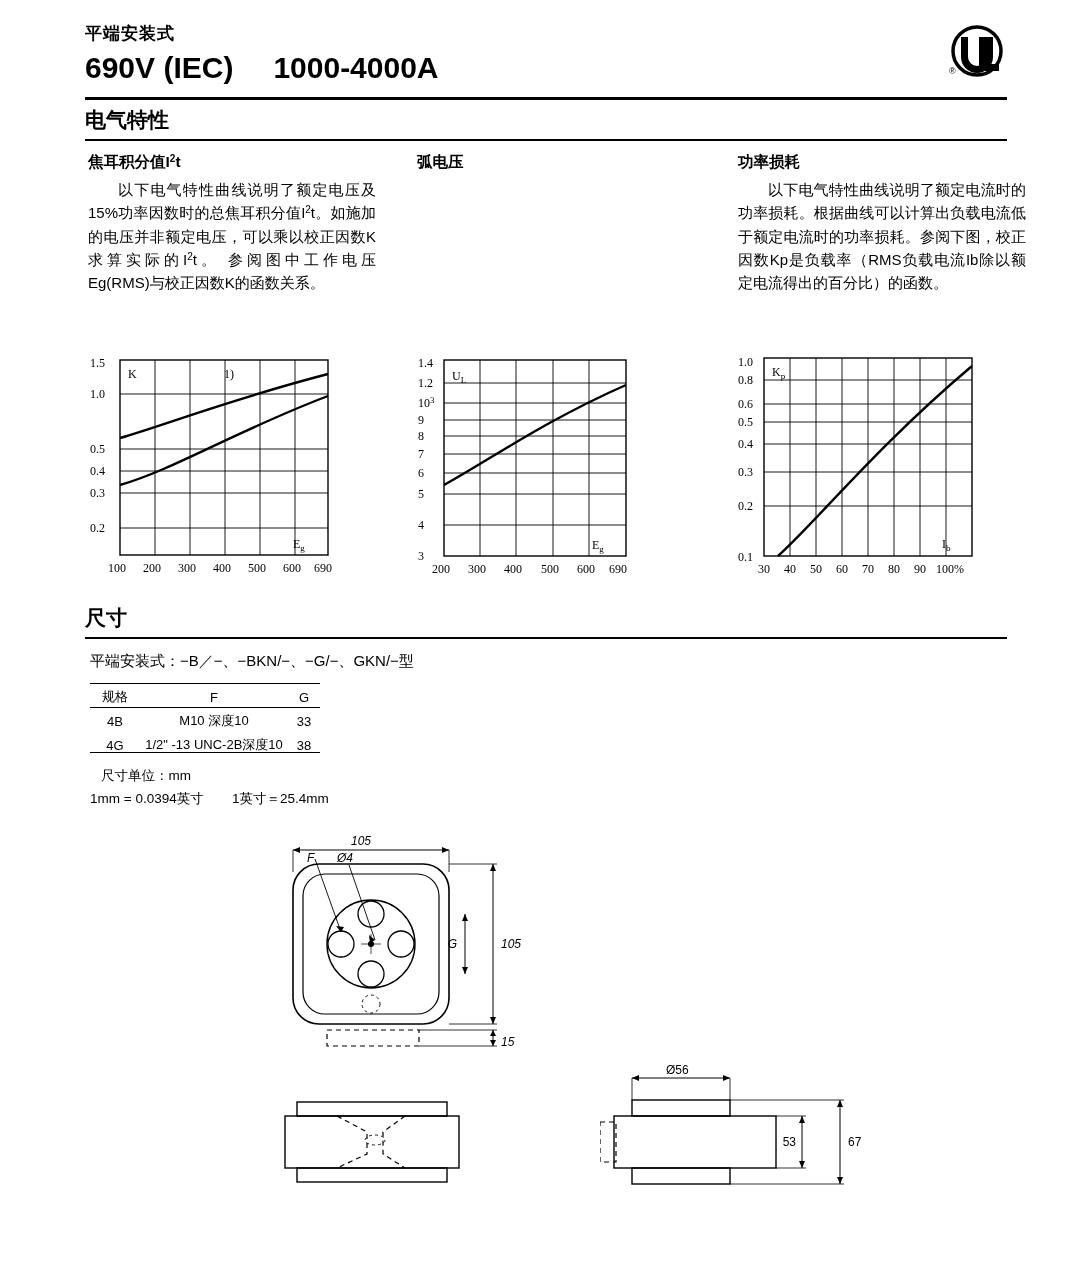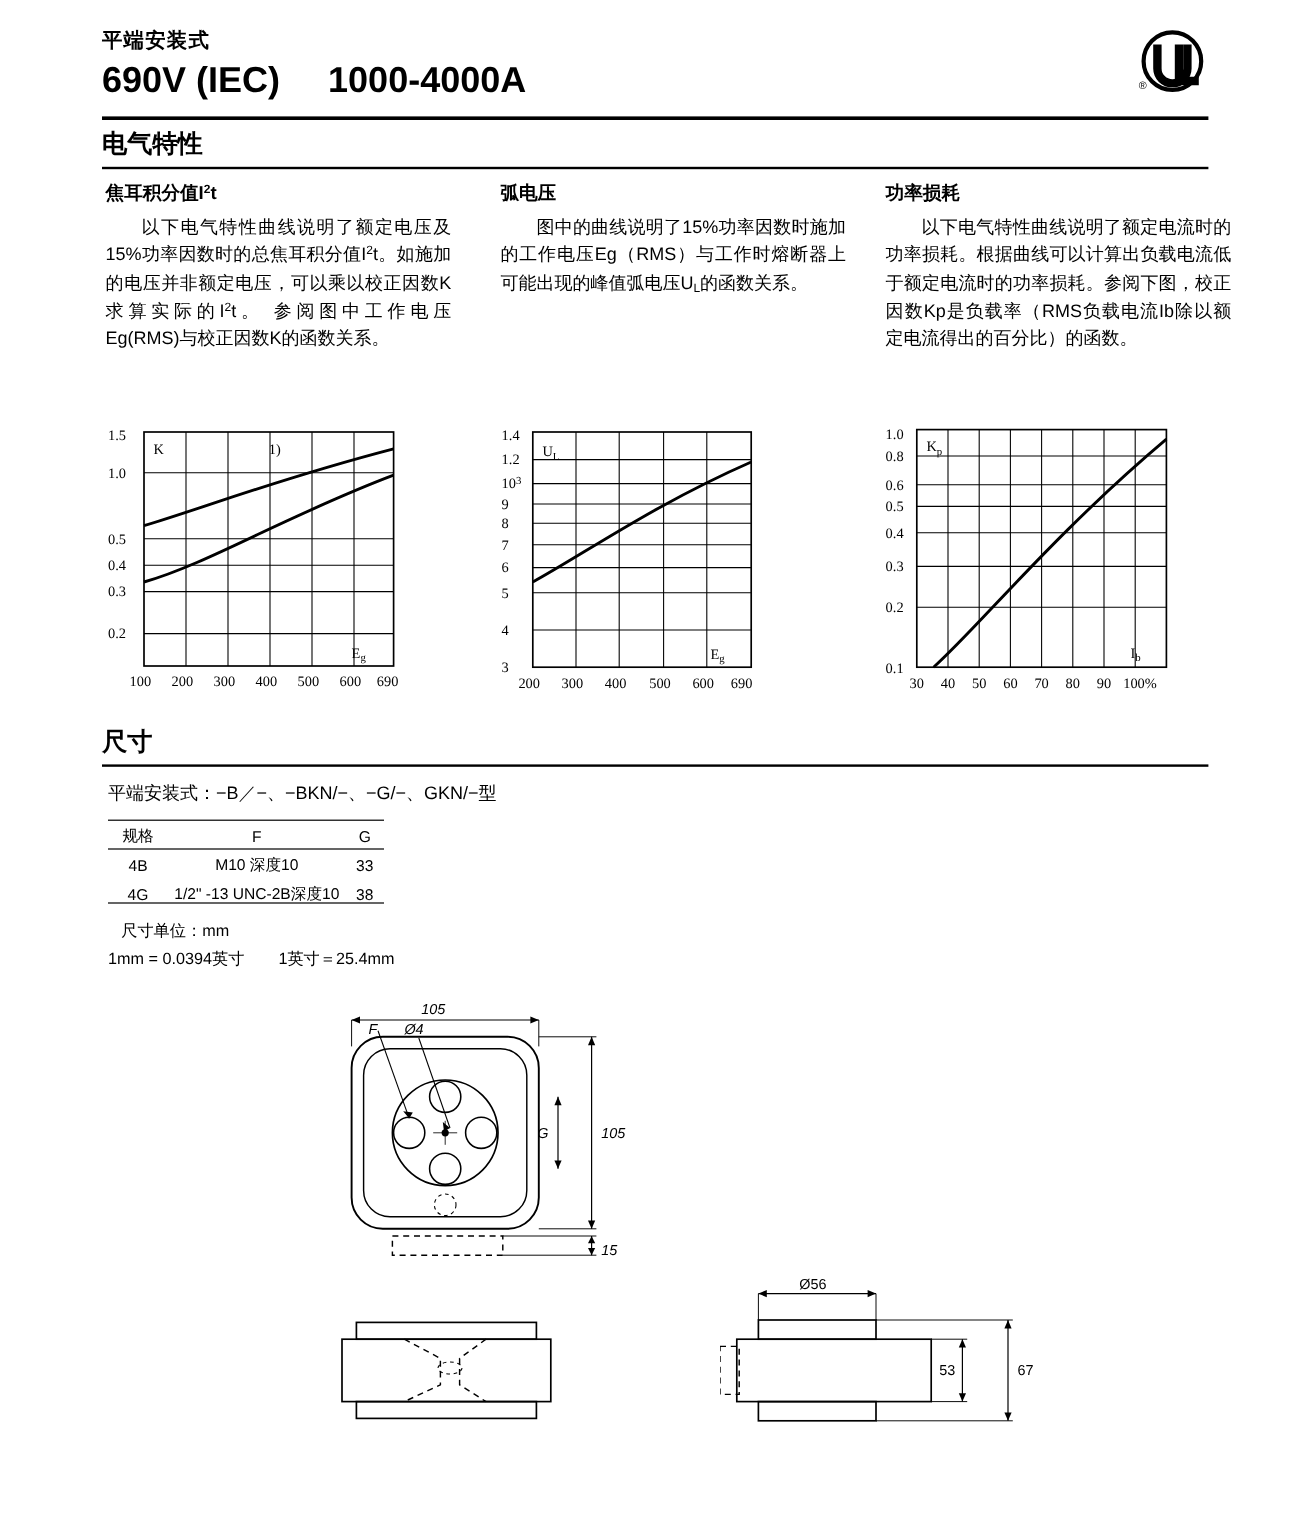--- a/index.html
+++ b/index.html
@@ -68,21 +68,20 @@
   <div class="sec-title" style="left:85px;top:106px;">电气特性</div>
   <div class="rule" style="left:85px;top:139px;width:922px;height:1.5px;"></div>
 
   <div class="col" style="left:88px;top:150px;">
     <h4>焦耳积分值I<sup>2</sup>t</h4>
     <p>以下电气特性曲线说明了额定电压及15%功率因数时的总焦耳积分值I<sup>2</sup>t。如施加的电压并非额定电压，可以乘以校正因数K求算实际的I<sup>2</sup>t。 参阅图中工作电压Eg(RMS)与校正因数K的函数关系。</p>
   </div>
 
   <div class="col" style="left:417px;top:150px;">
     <h4>弧电压</h4>
-    <p>图中的曲线说明了15%功率因数时施加的工作电压Eg（RMS）与工作时熔断器上可能出现的峰值弧电压U<sub>L</sub>的函数关系。</p>
   </div>
 
   <div class="col" style="left:738px;top:150px;">
     <h4>功率损耗</h4>
     <p>以下电气特性曲线说明了额定电流时的功率损耗。根据曲线可以计算出负载电流低于额定电流时的功率损耗。参阅下图，校正因数Kp是负载率（RMS负载电流Ib除以额定电流得出的百分比）的函数。</p>
   </div>
 
   <div class="chart" style="left:88px;top:352px;">
     <svg width="270" height="230" viewBox="0 0 270 230">
 

